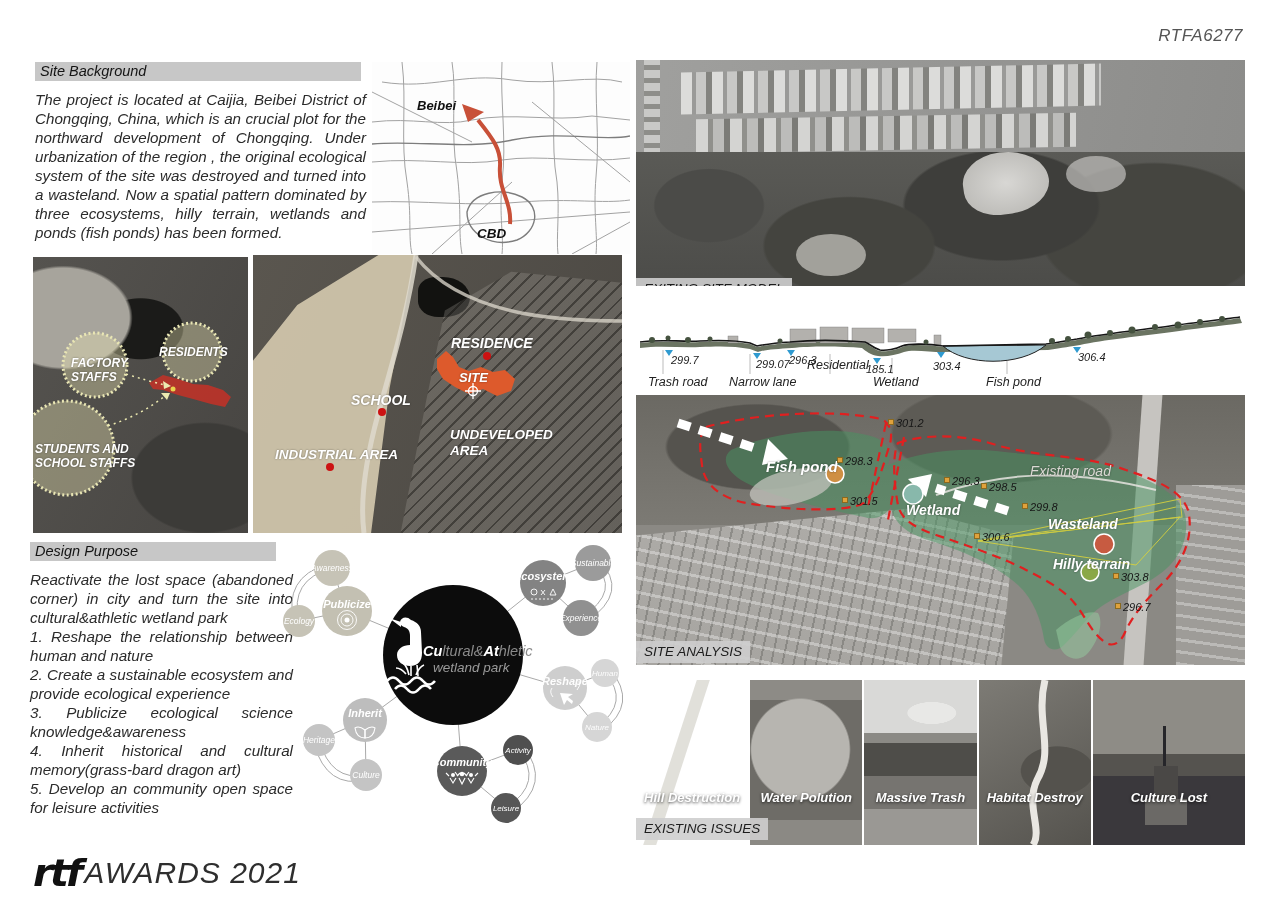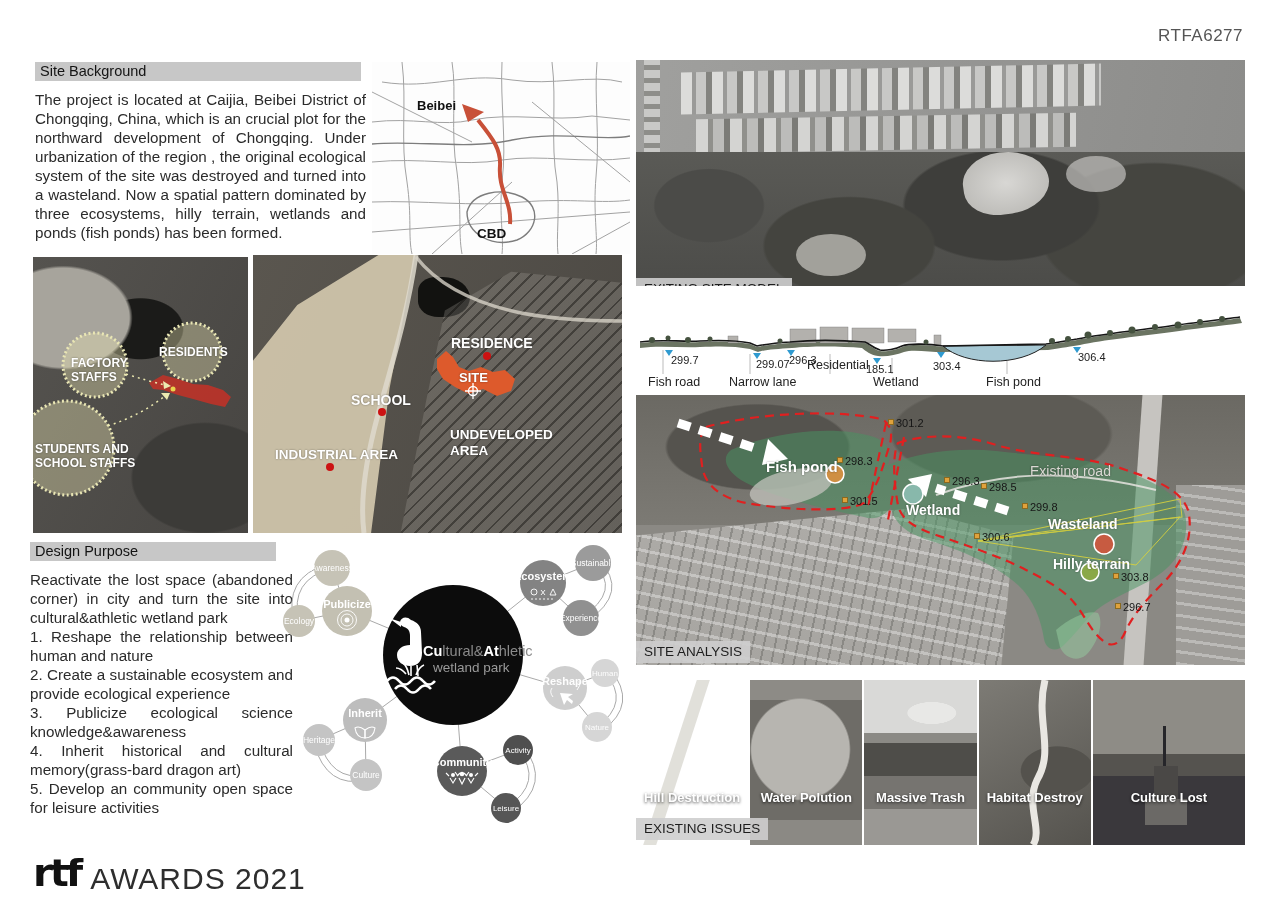--- a/index.html
+++ b/index.html
@@ -1,36 +1,36 @@
 <!DOCTYPE html>
 <html><head>
 <meta charset="utf-8">
 <style>
   html,body{margin:0;padding:0;background:#ffffff;}
   .board{position:relative;width:1273px;height:900px;background:#fff;
-         font-family:"Liberation Sans", sans-serif;overflow:hidden;}
+         font-family:"Liberation Sans", sans-serif;overflow:hidden;font-style:italic;}
   .abs{position:absolute;}
   .photo{position:absolute;overflow:hidden;}
   .titlebar{background:#c7c7c7;color:#141414;font-size:14.5px;line-height:19px;
             padding:0 5px;box-sizing:border-box;}
   .bodytext{color:#2b2b2b;font-size:15.2px;line-height:1.25;text-align:justify;}
   .caption-bar{position:absolute;background:rgba(206,206,206,.9);color:#1d1d1d;
                font-size:13.5px;padding:2px 8px;line-height:1.35;white-space:nowrap;}
   .maplabel{position:absolute;color:#fff;font-weight:bold;line-height:1.2;
             text-shadow:0 0 2px rgba(0,0,0,.45);white-space:nowrap;}
   .elev{position:absolute;color:#161616;font-size:11px;white-space:nowrap;}
   .elev::before{content:"";display:inline-block;width:4px;height:4px;background:#e0a23c;
                 margin-right:2px;vertical-align:2px;border:0.5px solid #8a6a20;}
   .secnum{position:absolute;color:#222;font-size:11px;white-space:nowrap;}
   .seclabel{position:absolute;color:#222;font-size:12.5px;white-space:nowrap;}
   .issues{position:absolute;left:636px;top:680px;width:609px;height:165px;display:flex;gap:2px;}
   .issue{flex:1;position:relative;overflow:hidden;}
   .issue-label{position:absolute;left:0;right:0;bottom:40px;text-align:center;color:#fff;
                font-weight:bold;font-size:13px;text-shadow:0 1px 3px rgba(0,0,0,.7);}
-  .footer{position:absolute;left:33px;top:850px;display:flex;align-items:flex-end;gap:10px;}
+  .footer{position:absolute;left:33px;top:850px;display:flex;align-items:center;gap:4px;}
   .footer .logo{font-family:"DejaVu Sans", sans-serif;font-weight:900;font-size:40px;
                 color:#111;letter-spacing:-3px;transform:scaleY(.92);}
   .footer .award{font-size:30px;color:#2e2e2e;letter-spacing:1px;}
   svg{display:block;}
 </style>
 </head>
 <body>
 
 <div class="board">
 
@@ -203,21 +203,21 @@
         <polygon points="297,38 305,38 301,44"></polygon>
           <polygon points="433,33 441,33 437,39"></polygon>
       </g>
     </svg>
     <span class="secnum" style="left:31px;top:40px;">299.7</span>
     <span class="secnum" style="left:116px;top:44px;">299.07</span>
     <span class="secnum" style="left:149px;top:40px;">296.3</span>
     <span class="secnum" style="left:226px;top:49px;">185.1</span>
     <span class="secnum" style="left:293px;top:46px;">303.4</span>
     <span class="secnum" style="left:438px;top:37px;">306.4</span>
-    <span class="seclabel" style="left:8px;top:61px;">Fish road</span>
+    <span class="seclabel" style="left:8px;top:61px;">Trash road</span>
     <span class="seclabel" style="left:89px;top:61px;">Narrow lane</span>
     <span class="seclabel" style="left:167px;top:44px;">Residential</span>
     <span class="seclabel" style="left:233px;top:61px;">Wetland</span>
     <span class="seclabel" style="left:346px;top:61px;">Fish pond</span>
   </div>
 
   <div class="photo" style="left:636px;top:395px;width:609px;height:270px;background:#8b8984;">
     <div class="abs" style="left:0;top:0;width:609px;height:130px;
          background:radial-gradient(150px 70px at 20% 40%,#55534e 0 60%,transparent 62%),
                     radial-gradient(180px 80px at 60% 30%,#5d5b55 0 60%,transparent 62%),

